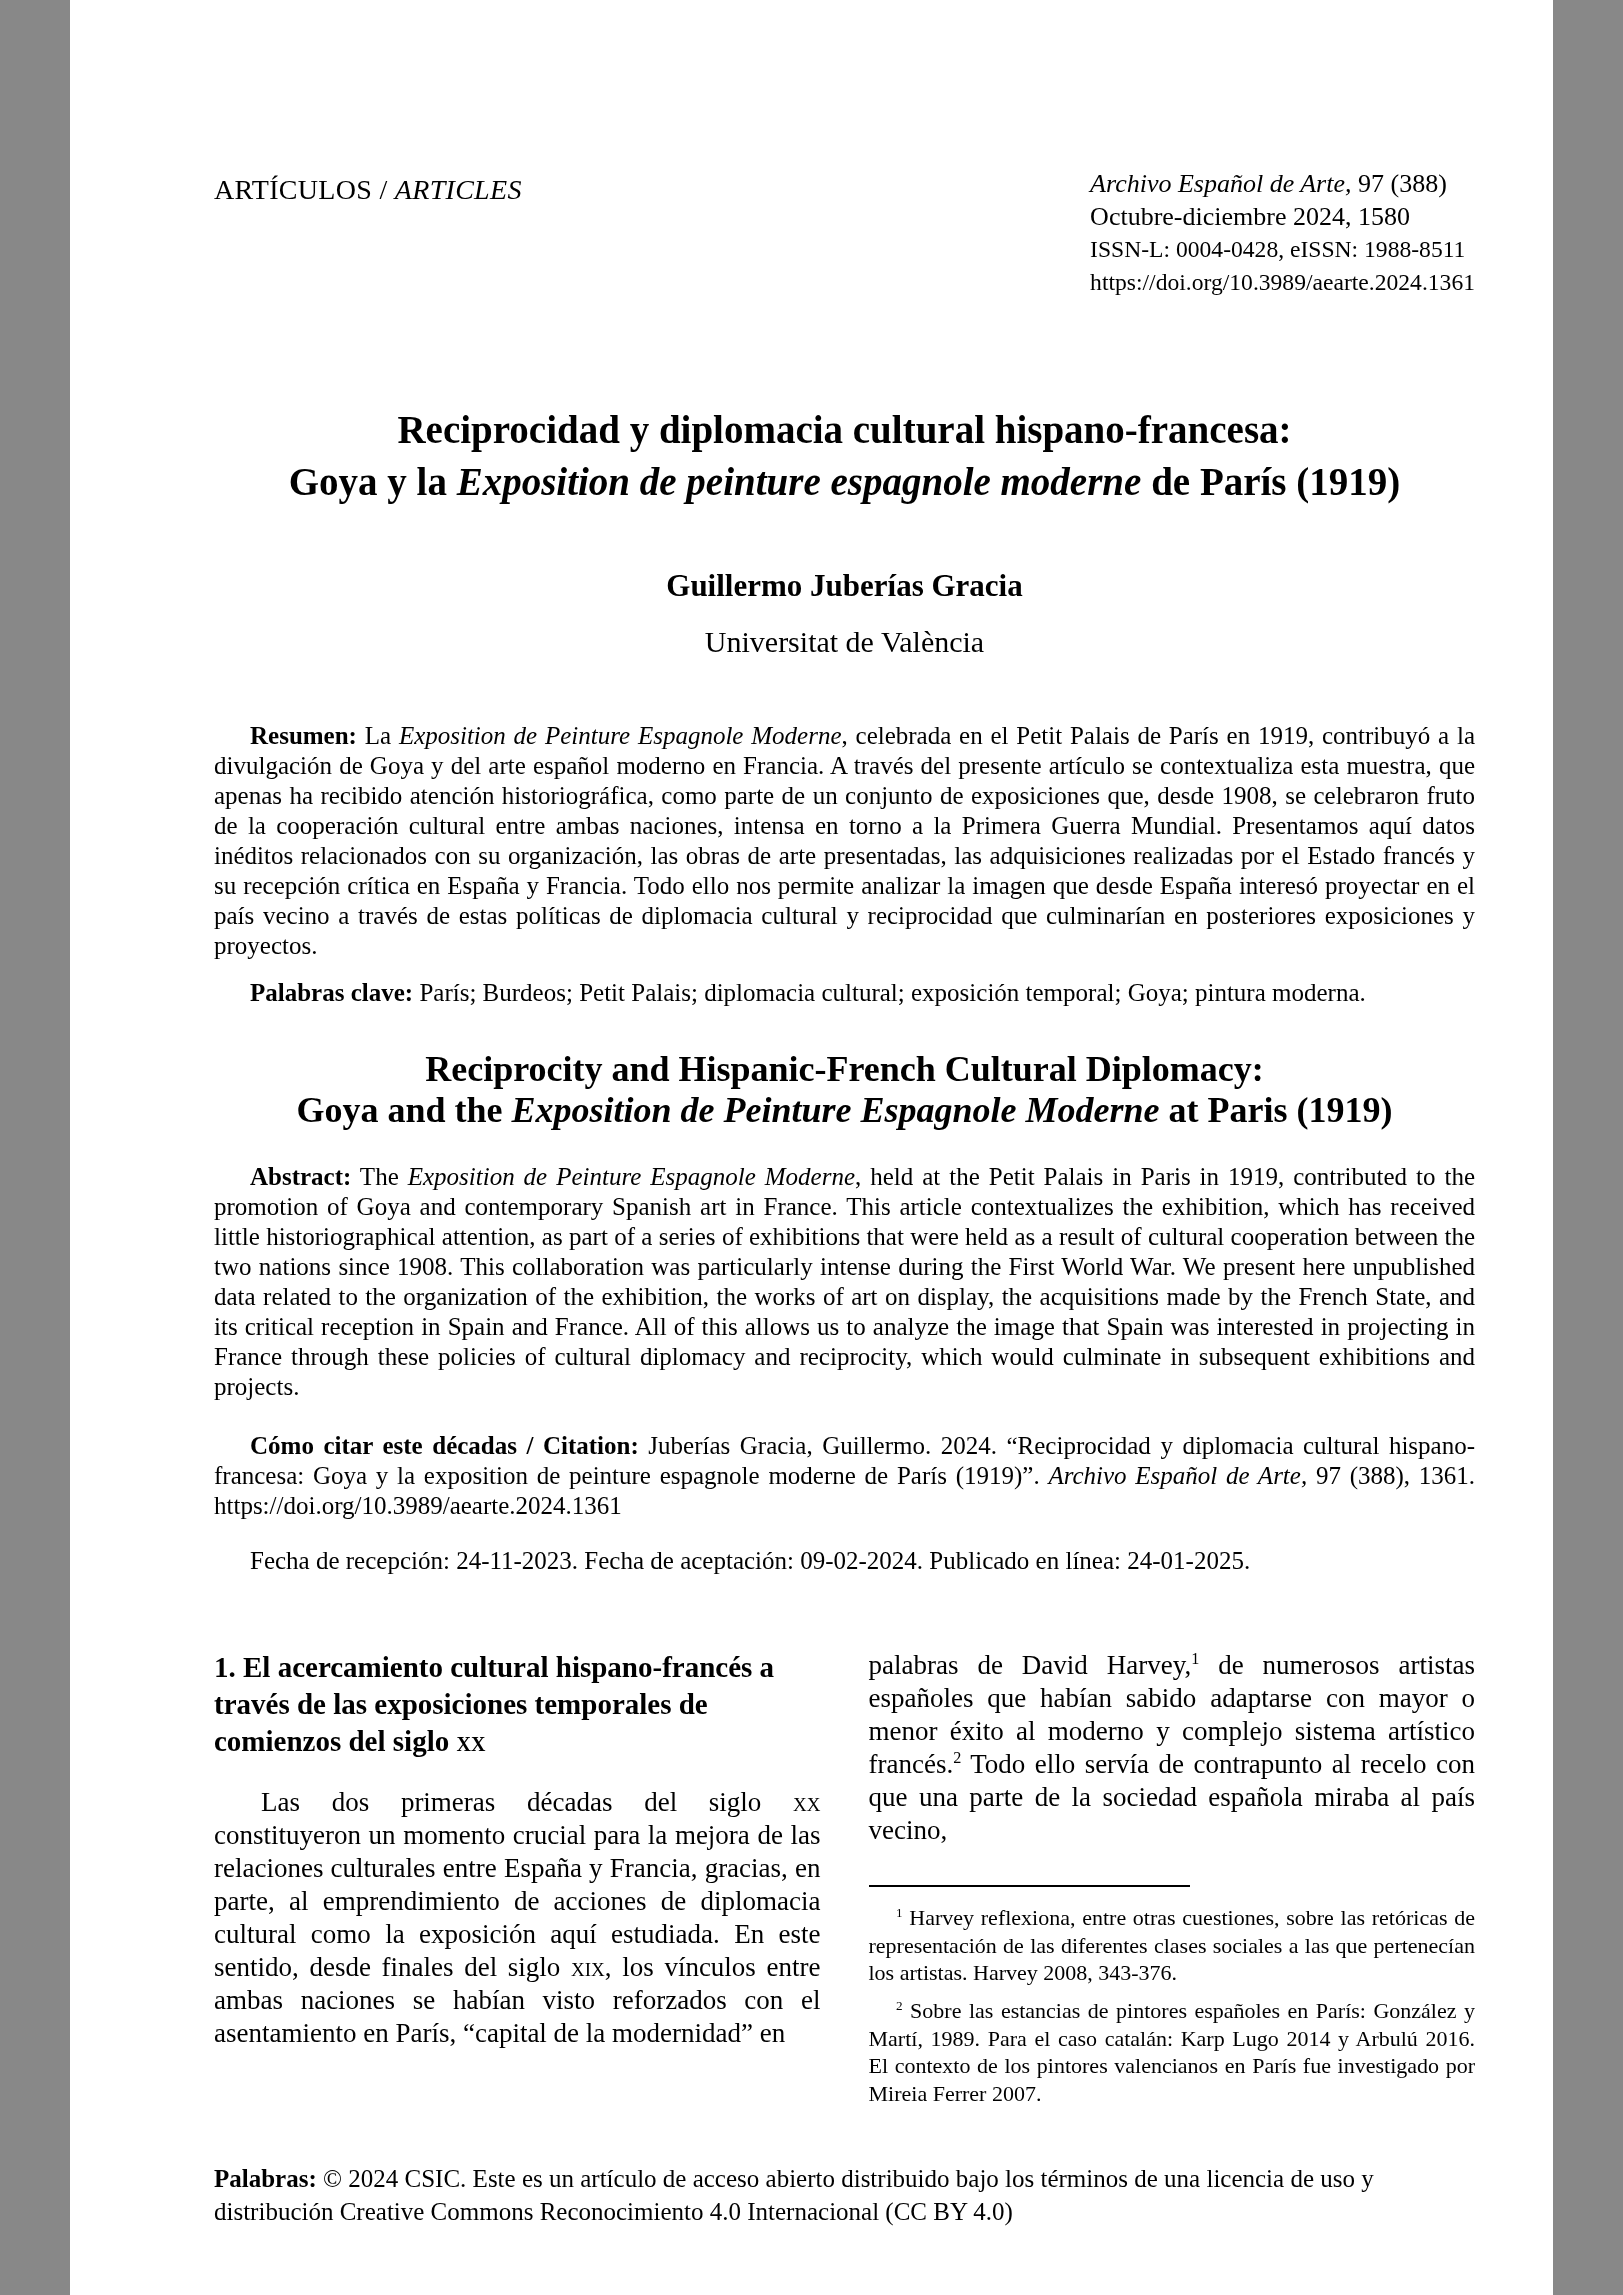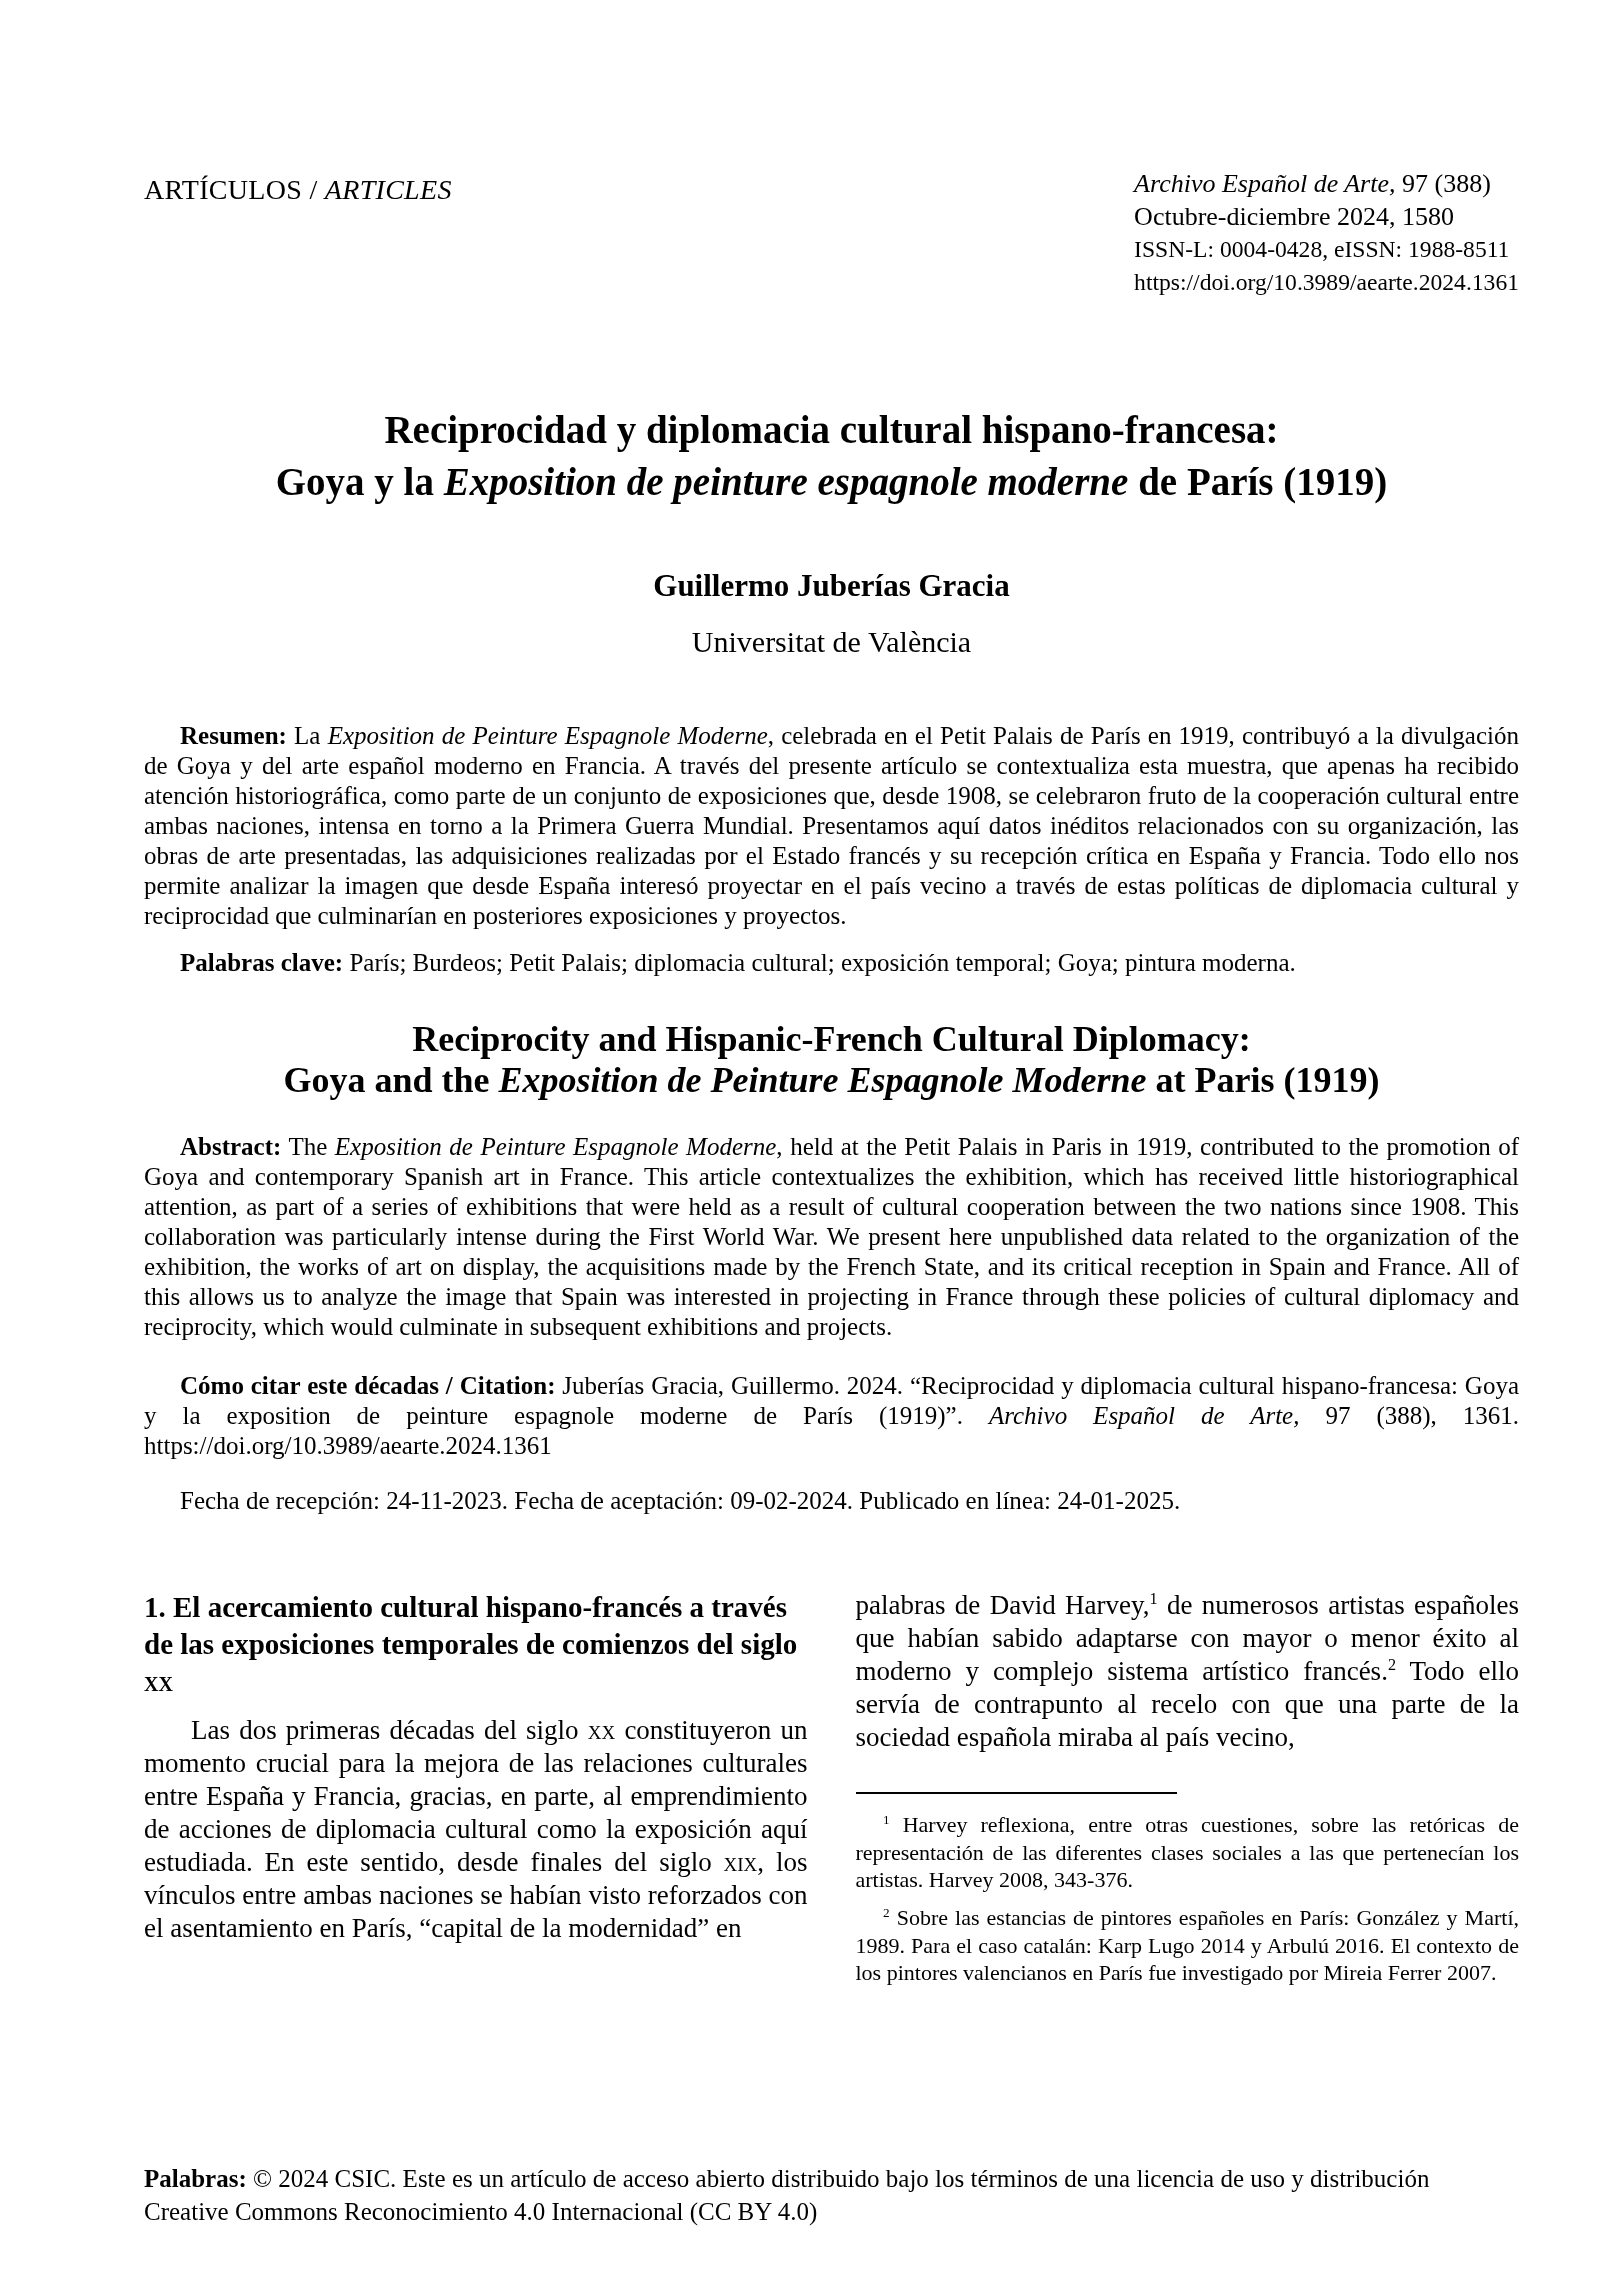--- a/index.html
+++ b/index.html
@@ -1,23 +1,23 @@
 <!DOCTYPE html>
 <html lang="es" style="font-size:10.5px"><head>
 <meta charset="utf-8">
 <style>
   * { margin:0; padding:0; box-sizing:border-box; }
   html, body { background:#888; }
   body { font-family:"Liberation Serif","DejaVu Serif",serif; color:#000; }
   .page {
     position:relative;
-    width:1623px; height:2295px;
+    width:1483px; height:2295px;
     margin:0 auto;
     background:#fff;
-    padding:167px 104px 0 144px;
+    padding:167px 78px 0 144px;
     overflow:hidden;
   }
   .it { font-style:italic; }
   .bd { font-weight:bold; }
   .sc { font-variant:small-caps; }
 
   
   .masthead { display:flex; justify-content:space-between; align-items:flex-start; }
   .masthead-left { font-size:28px; letter-spacing:0.3px; padding-top:6.5px; white-space:nowrap; }
   .masthead-right { text-align:left; font-size:26px; line-height:33px; }
@@ -36,21 +36,21 @@
   .kw { margin-top:17px; }
   .en-title { margin-top:41px; text-align:center; font-weight:bold; font-size:36px; line-height:41px; }
   .abstract-en { margin-top:31px; }
   .citation { margin-top:29px; }
   .dates { margin-top:25px; }
 
   
   .columns { margin-top:73px; display:flex; gap:48px; }
   .col { flex:1 1 0; font-size:27px; line-height:33px; text-align:justify;
          hyphens:auto; -webkit-hyphens:auto; }
-  .sec-heading { font-size:29px; line-height:37px; font-weight:bold; text-align:left; margin-bottom:14px; }
+  .sec-heading { font-size:29px; line-height:37px; font-weight:bold; text-align:left; margin-bottom:26px; }
   .body-par.indent { text-indent:47px; }
   sup.fnref { font-size:60%; vertical-align:super; line-height:0; }
 
   
   .footnotes { margin-top:38px; font-size:22px; line-height:27.5px; }
   .fn-rule { width:321px; border-top:2px solid #000; margin-bottom:17px; }
   .fn { text-indent:27.5px; margin-bottom:10.5px; text-align:justify; }
 
   
   .footer { position:absolute; left:144px; right:144px; bottom:67px;

